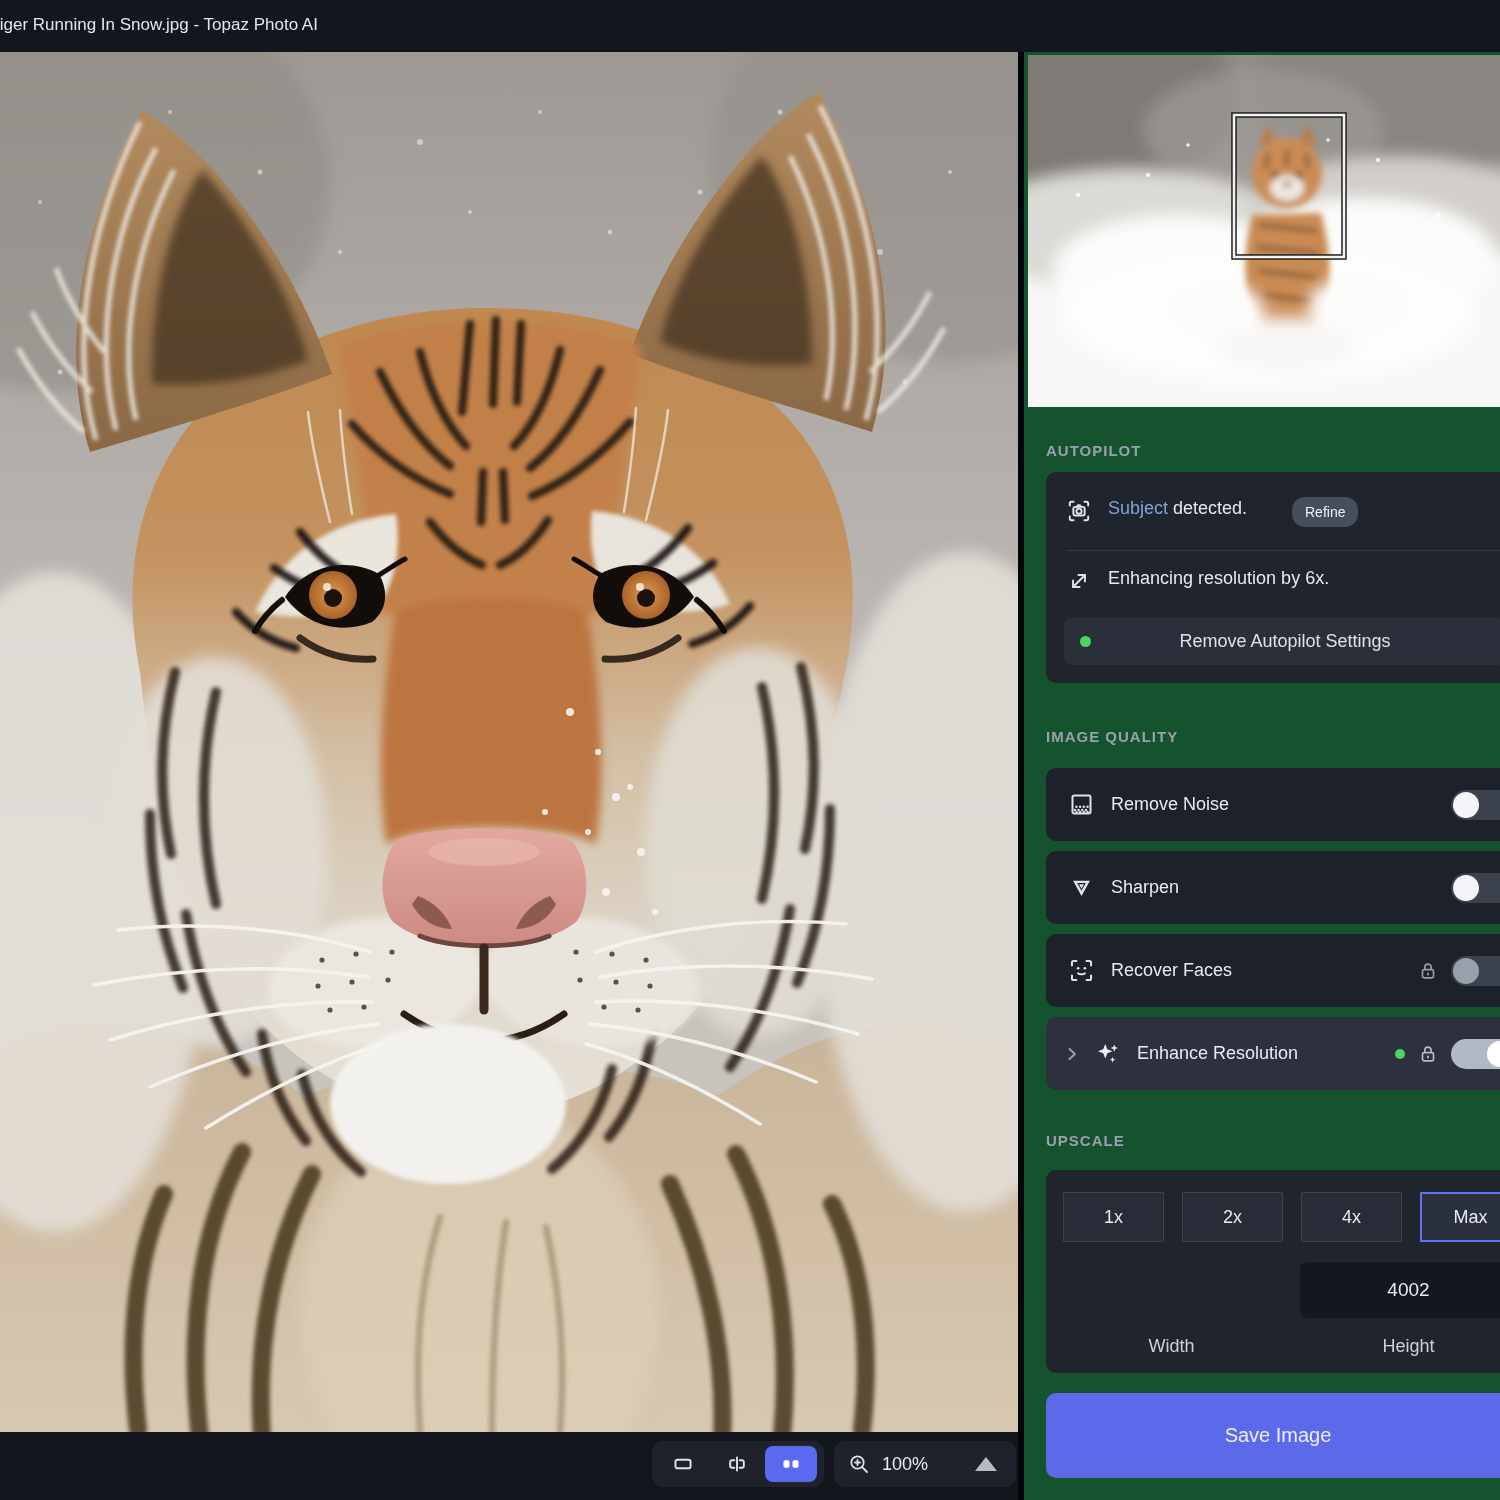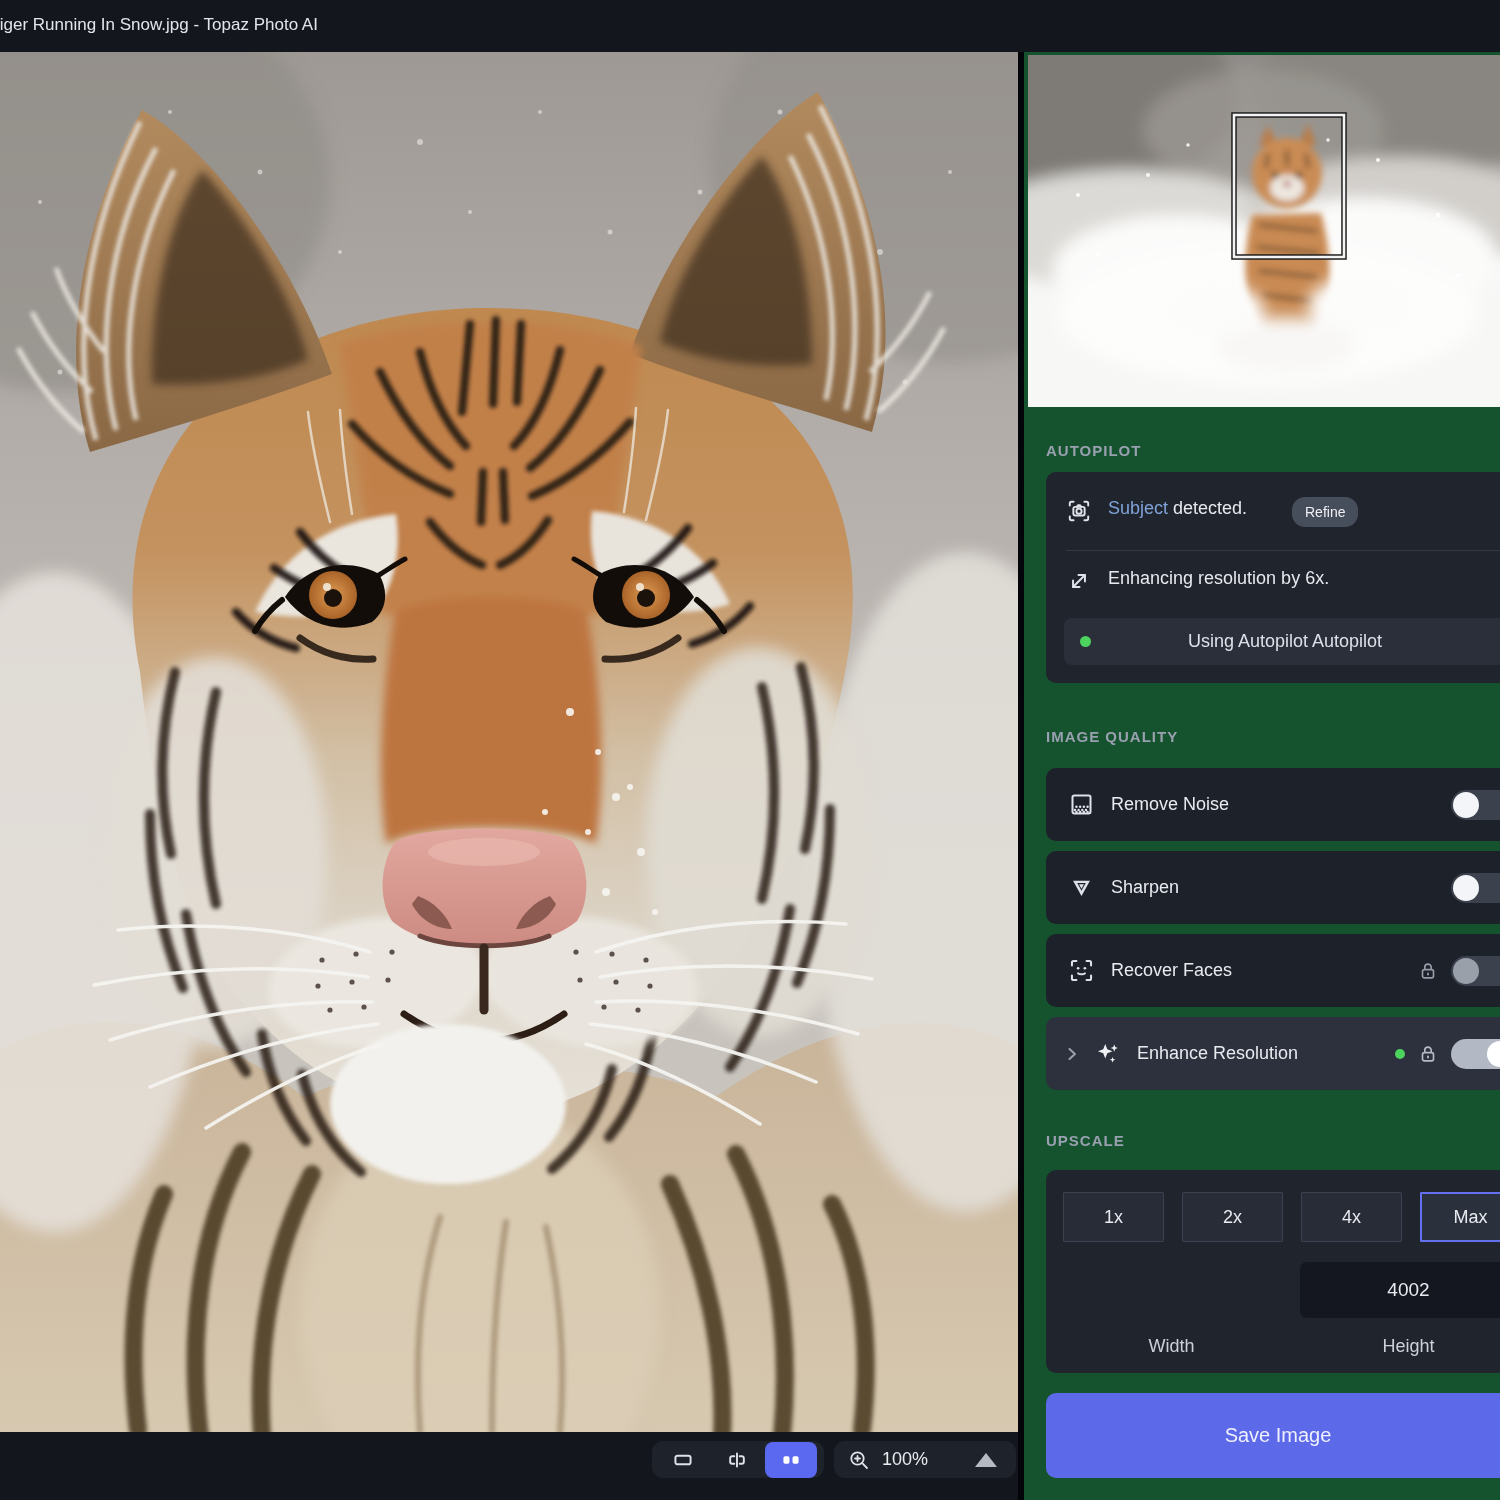--- a/index.html
+++ b/index.html
@@ -11,21 +11,21 @@
   .titlebar { position:absolute; left:0; top:0; width:1500px; height:52px; background:#14161d; z-index:5; }
   .titlebar .title { position:absolute; left:-10px; top:0; line-height:50px; font-size:17px;
     color:#e3e5ea; white-space:nowrap; }
 
   
   .photo-area { position:absolute; left:0; top:52px; width:1018px; height:1448px; background:#c2bdb7; }
   .photo-area svg.tiger { display:block; width:1018px; height:1380px; }
 
   
   .viewer-bar { position:absolute; left:0; top:1380px; width:1018px; height:68px; background:#13161d; }
-  .btn-group { position:absolute; top:9px; height:37px; background:#1e222b; border-radius:11px;
+  .btn-group { position:absolute; top:9px; height:46px; background:#1e222b; border-radius:11px;
     display:flex; align-items:center; padding:5px; gap:2px; }
   .view-group { left:652px; width:172px; }
   .view-btn { width:52px; height:36px; border:none; background:transparent; border-radius:8px;
     display:flex; align-items:center; justify-content:center; cursor:pointer; }
   .view-btn.selected { background:#5b68f0; }
   .view-btn svg { width:26px; height:26px; }
   .zoom-group { left:834px; width:182px; padding:0 13px; gap:0; }
   .zoom-group .mag { width:24px; height:24px; flex:0 0 auto; }
   .zoom-value { color:#e8eaee; font-size:18px; margin-left:11px; }
   .tri-up { width:0; height:0; border-left:11px solid transparent; border-right:11px solid transparent;
@@ -481,21 +481,21 @@
       <div class="ap-row ap-row2">
         <svg class="ricon" viewBox="0 0 24 24">
           <path class="ic" stroke-width="2" d="M6.5,17.5 L17.5,6.5"></path>
           <path class="ic" stroke-width="2" d="M11.5,6.5 H17.5 V12.5"></path>
           <path class="ic" stroke-width="2" d="M6.5,11.5 V17.5 H12.5"></path>
         </svg>
         <span class="ap-text">Enhancing resolution by 6x.</span>
       </div>
       <div class="ap-settings">
         <span class="green-dot"></span>
-        <span class="ap-settings-text">Using Autopilot Autopilot</span>
+        <span class="ap-settings-text">Remove Autopilot Settings</span>
       </div>
     </div>
 
     <div class="section-label lbl-iq">IMAGE QUALITY</div>
 
     <div class="iq-row iq-1">
       <svg class="ricon" viewBox="0 0 24 24">
         <rect class="ic" x="4" y="4" width="16" height="16" rx="1.5"></rect>
         <g fill="#dfe2e8" stroke="none">
           <circle cx="7.5" cy="14" r="1.1"></circle>

